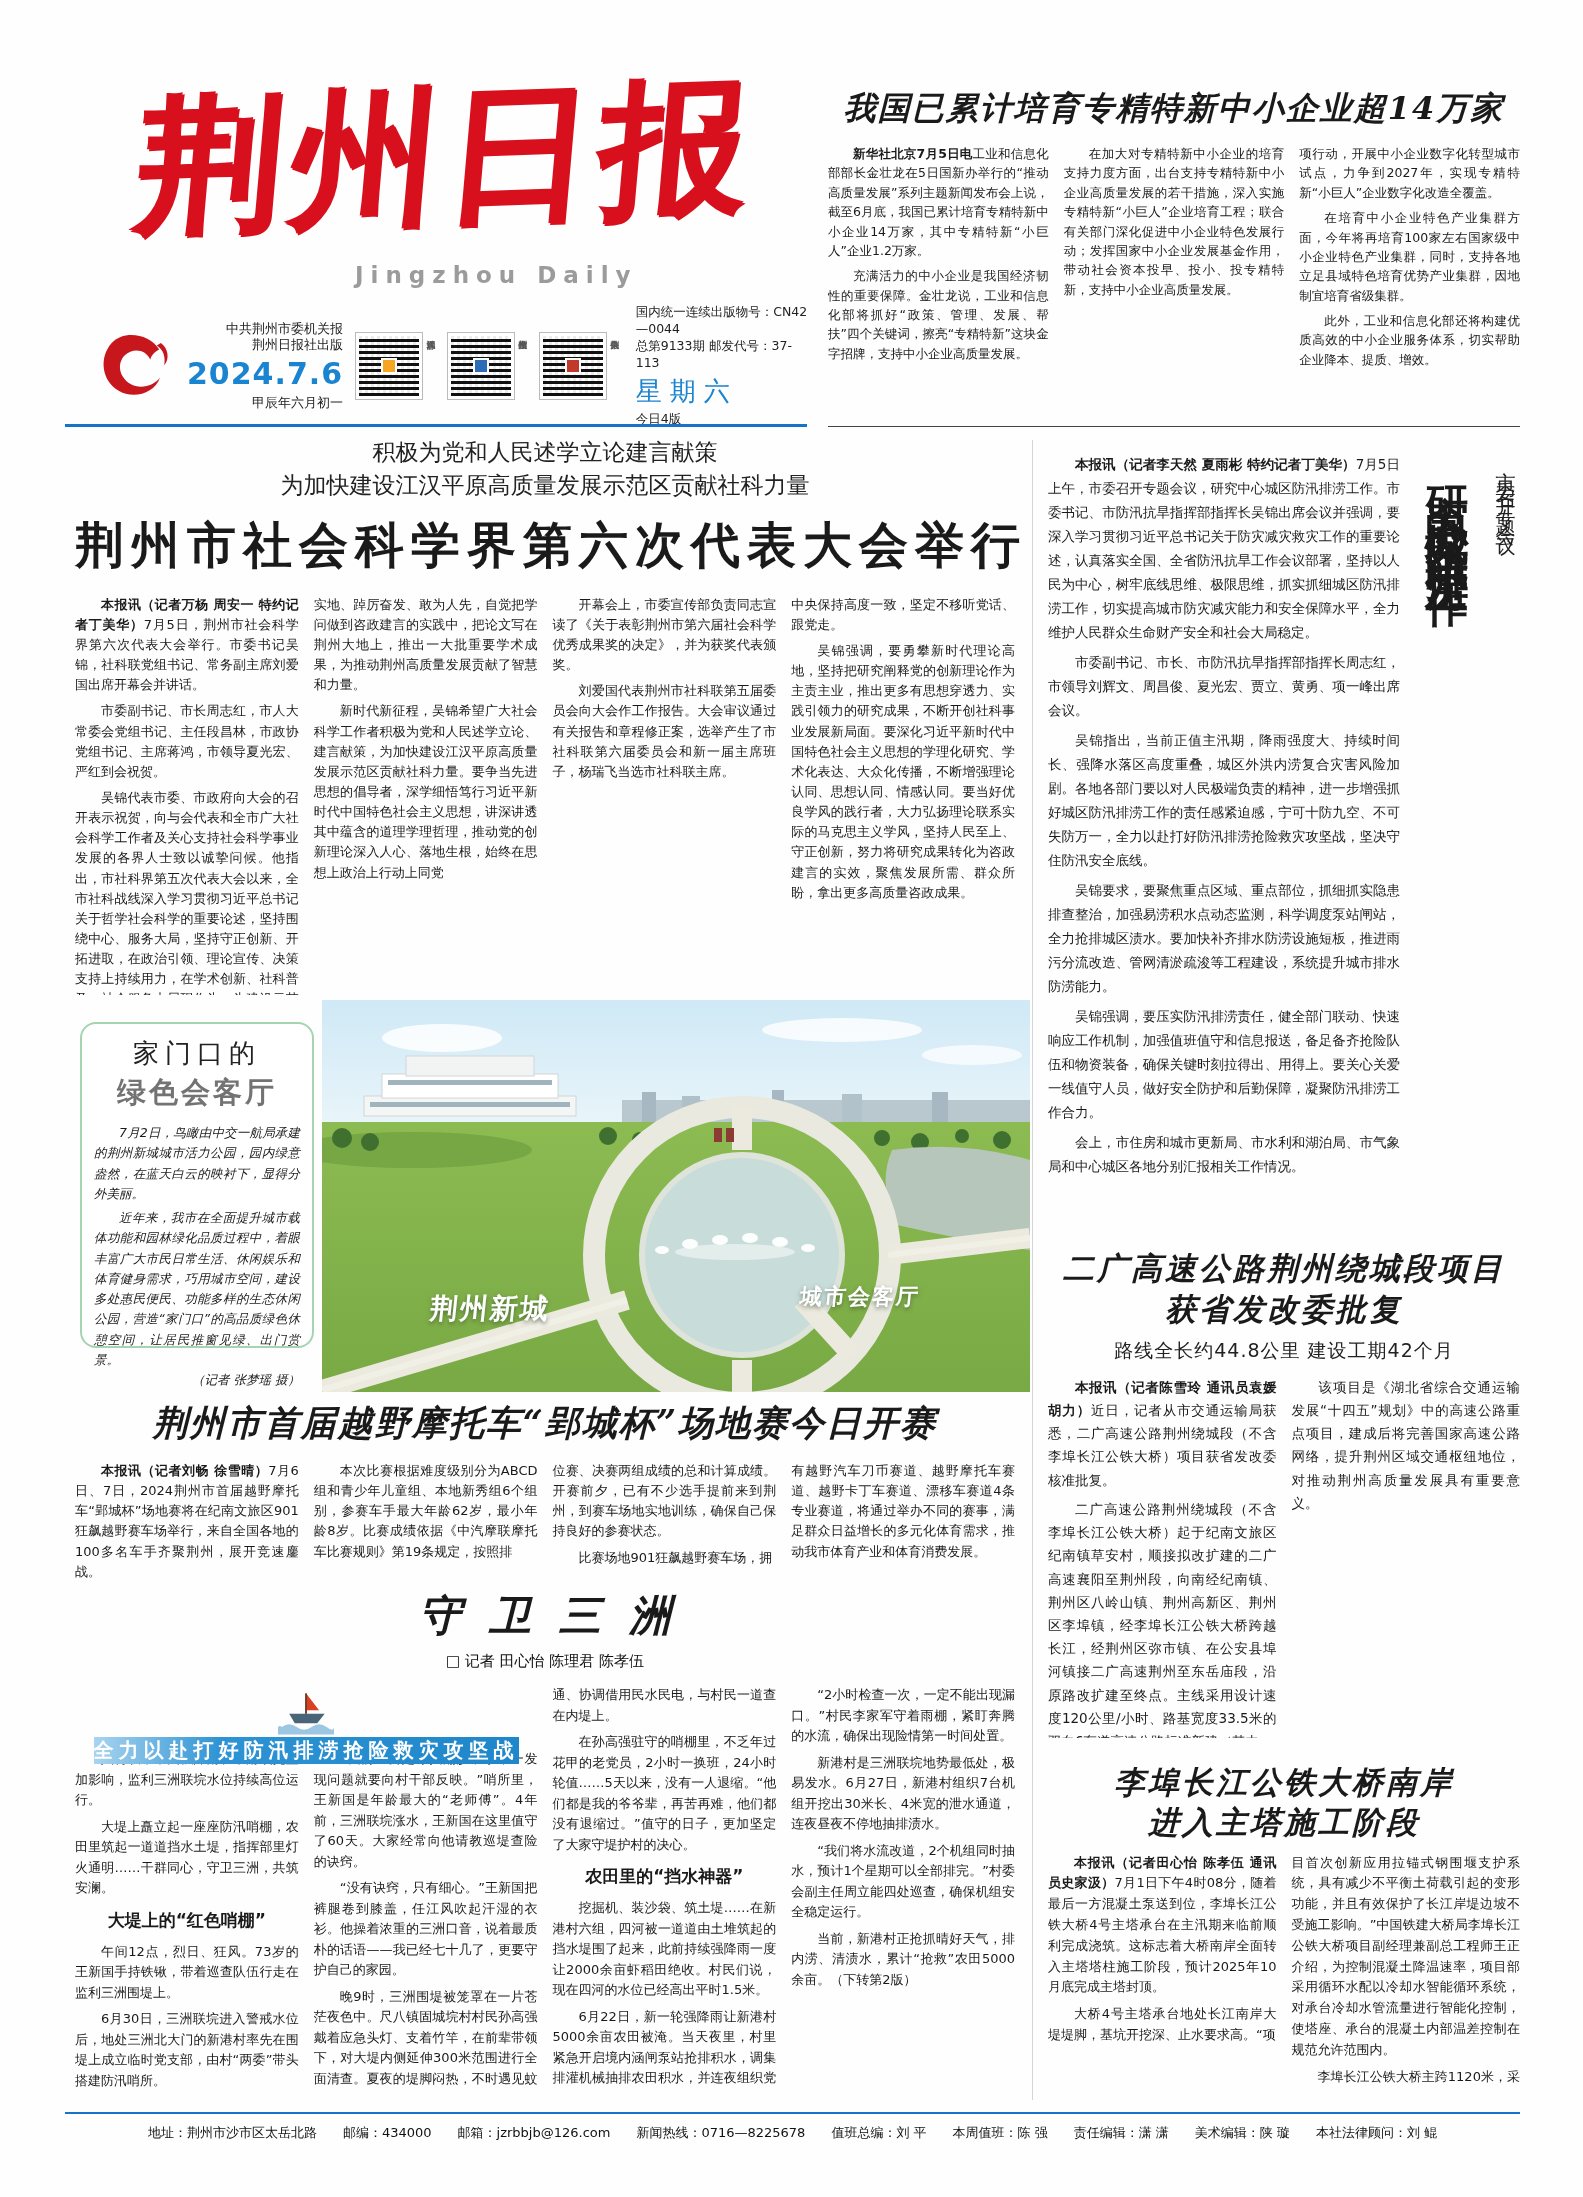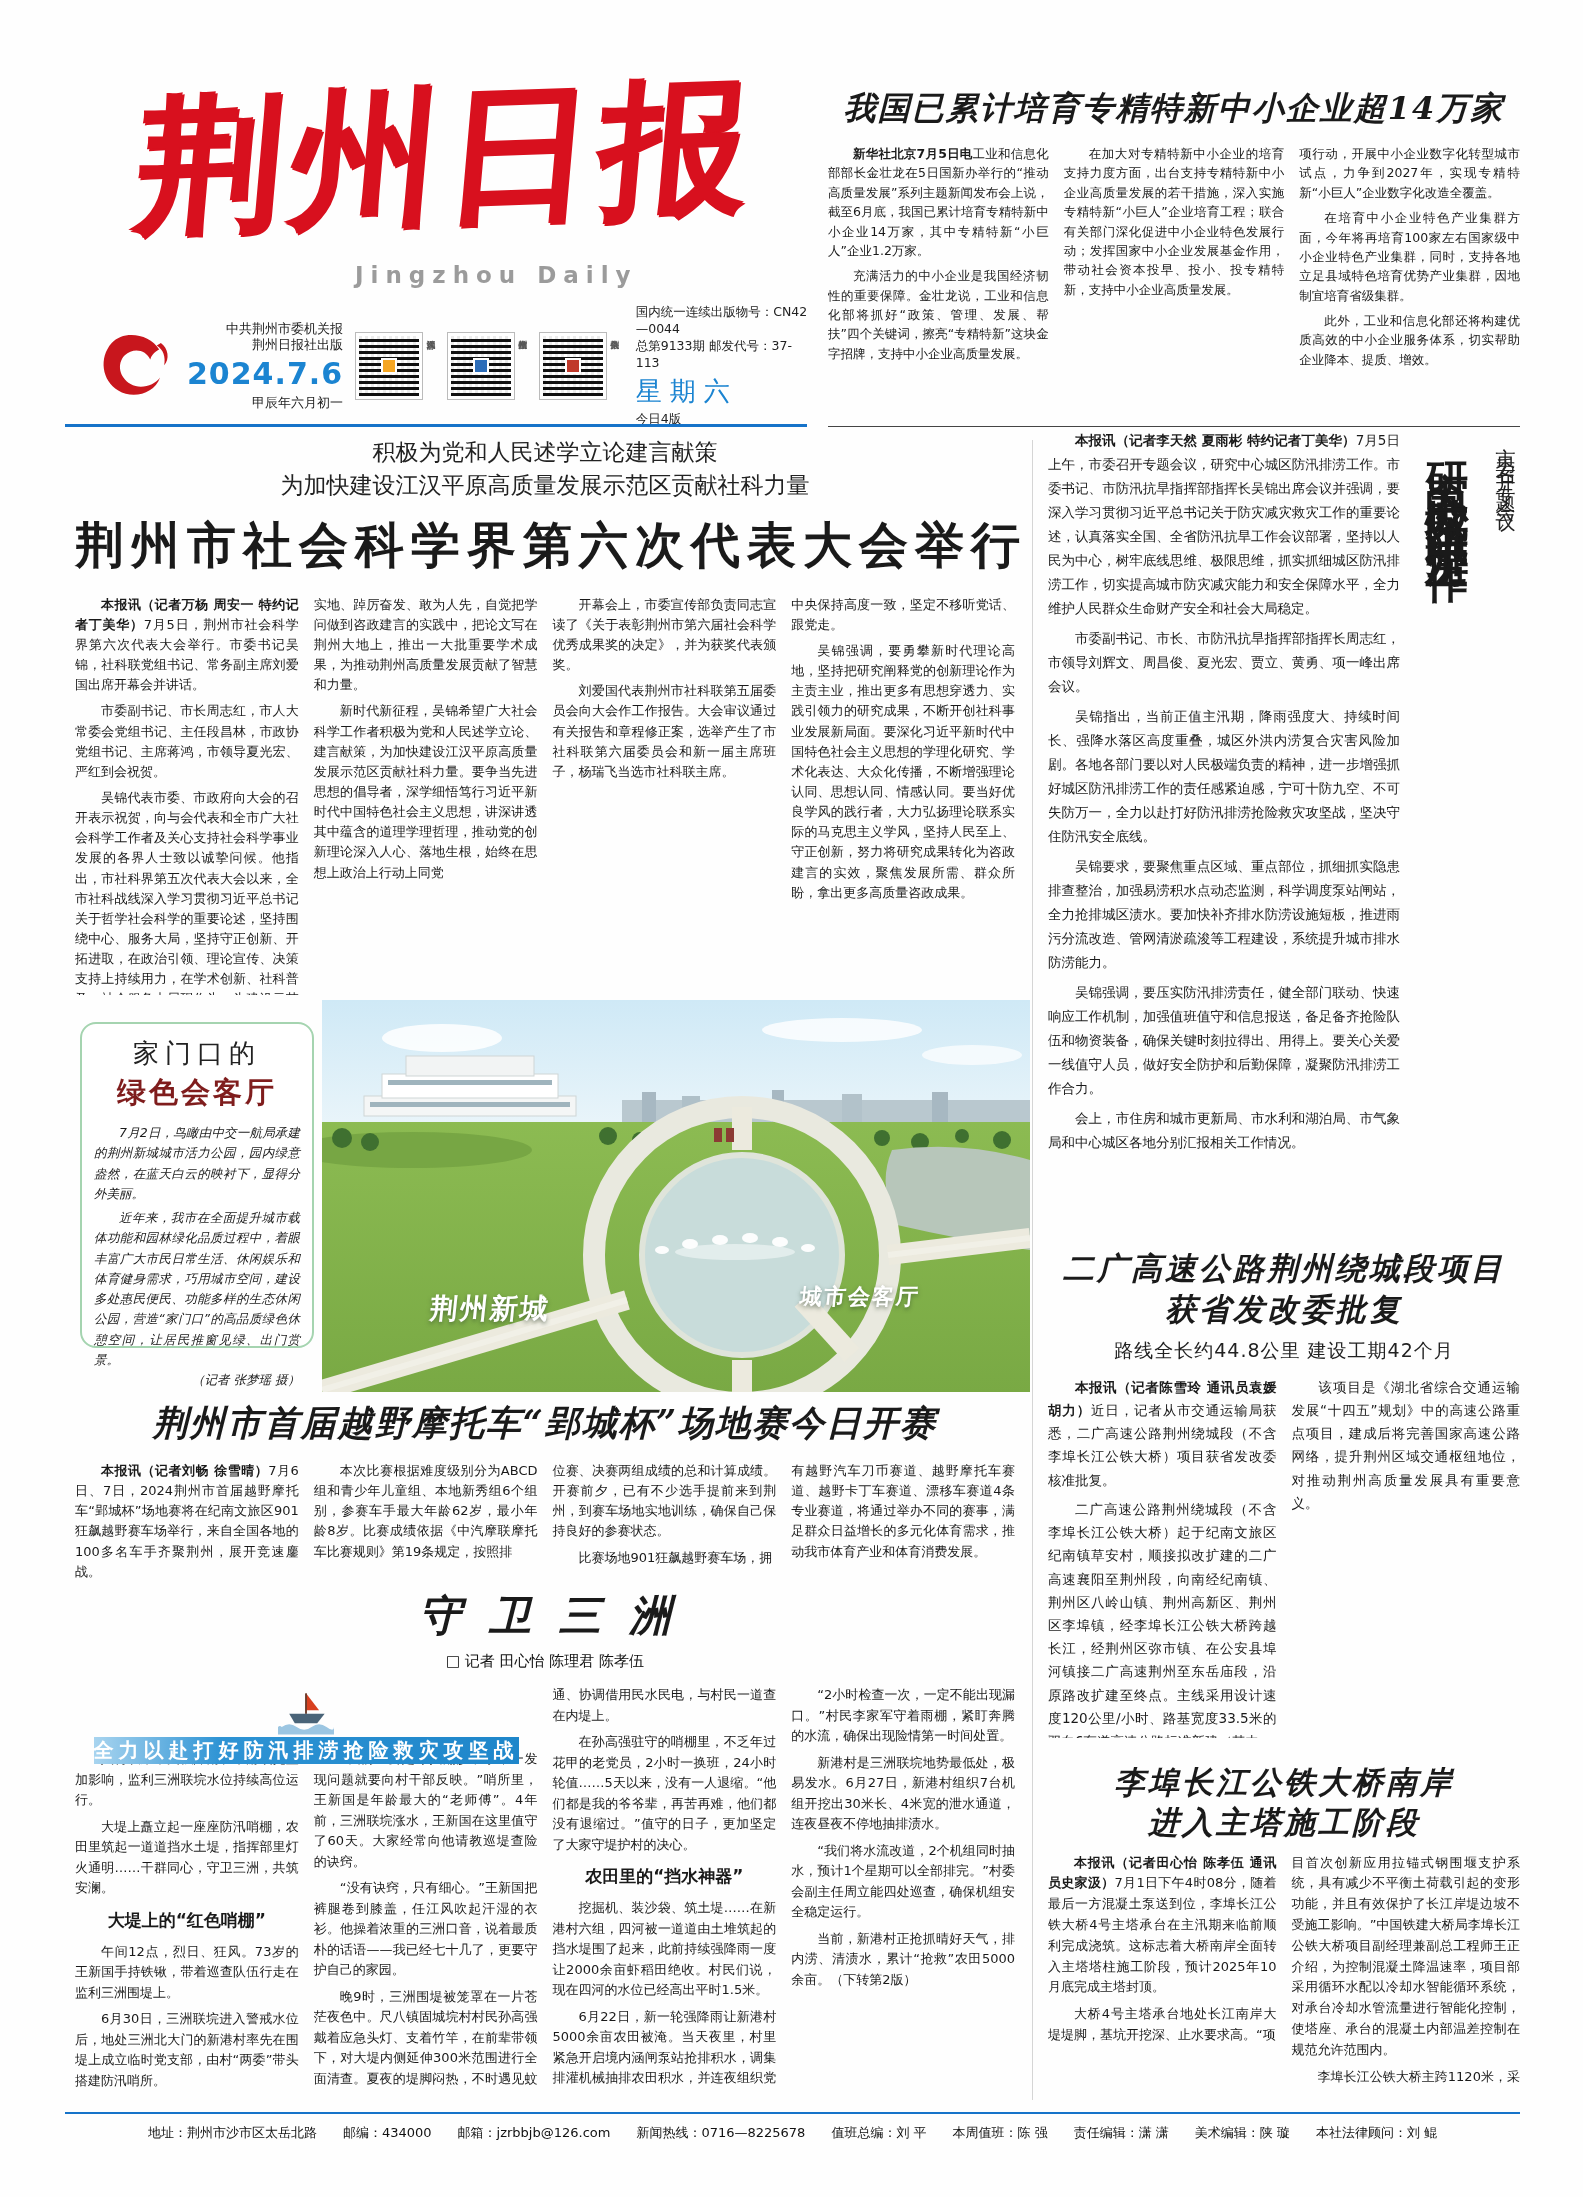--- a/index.html
+++ b/index.html
@@ -50,35 +50,35 @@
   
   .lead{left:75px;top:436px;width:940px;}
   .kicker{text-align:center;font-size:23px;color:#222;line-height:1.45;}
   .lead-head{font-size:49px;font-weight:900;letter-spacing:7px;text-align:center;margin-top:10px;white-space:nowrap;}
   .lead-body{margin-top:16px;height:400px;overflow:hidden;}
 
   
   .green-box{left:80px;top:1022px;width:234px;height:326px;border:2px solid #a5d4b0;border-radius:16px;
     padding:12px 12px 8px;box-sizing:border-box;background:#fff;}
   .gb-t1{text-align:center;font-size:26px;letter-spacing:6px;color:#222;}
-  .gb-t2{text-align:center;font-size:29px;font-weight:bold;letter-spacing:3px;color:#7f1d1d;margin-top:2px;}
+  .gb-t2{text-align:center;font-size:29px;font-weight:bold;letter-spacing:3px;color:#737373;margin-top:2px;}
   .gb-body{margin-top:10px;font-size:12.5px;line-height:1.62;font-style:italic;text-align:justify;}
   .gb-credit{text-align:right;font-size:12.5px;font-style:italic;margin-top:2px;}
 
   
   .photo{left:322px;top:1000px;width:708px;height:392px;overflow:hidden;}
   .photo svg{display:block;}
   .ov-text{position:absolute;color:#fff;font-weight:bold;text-shadow:0 2px 4px rgba(40,60,40,.55);
     transform:skewX(-6deg);letter-spacing:2px;}
   .ov1{left:108px;top:290px;font-size:28px;}
   .ov2{left:478px;top:282px;font-size:22px;}
 
   
   .vdiv{left:1032px;top:440px;width:1px;height:1660px;background:#d5d5d5;}
-  .flood{left:1048px;top:428px;width:472px;height:748px;display:flex;gap:12px;}
+  .flood{left:1048px;top:452px;width:472px;height:748px;display:flex;gap:12px;}
   .flood-body{width:352px;font-size:13.5px;line-height:1.78;text-align:justify;}
   .flood-vert{writing-mode:vertical-rl;height:744px;flex:1;display:block;}
   .vkicker{font-size:20px;letter-spacing:9px;color:#222;margin-left:16px;margin-top:4px;}
   .vheadline{font-size:43px;font-weight:bold;letter-spacing:9px;font-family:"DejaVu Serif",serif;}
 
   .xway{left:1048px;top:1248px;width:472px;}
   .xway-h{font-size:31px;letter-spacing:3px;line-height:1.32;}
   .xway-deck{text-align:center;font-size:19px;color:#222;margin-top:8px;letter-spacing:1px;}
   .xway-body{margin-top:12px;height:362px;overflow:hidden;font-size:13.5px;line-height:1.72;}
 

